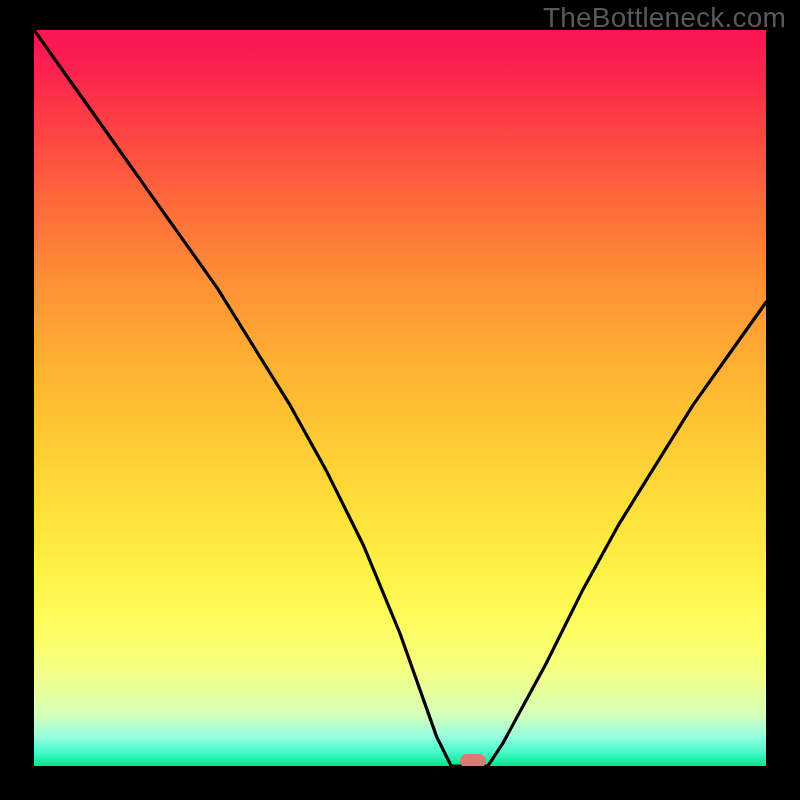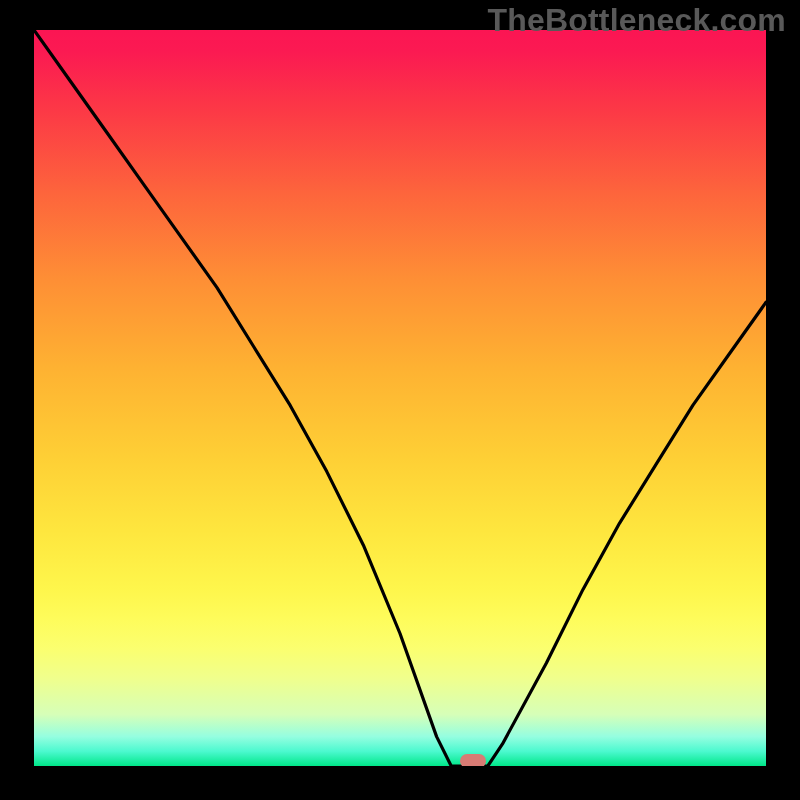--- a/index.html
+++ b/index.html
@@ -15,22 +15,22 @@
     position: relative;
     width: 800px;
     height: 800px;
     background: #000;
   }
   .watermark {
     position: absolute;
     top: 2px;
     right: 14px;
     color: #595959;
-    font-size: 32px;
-    font-weight: 700;
+    font-size: 28px;
+    font-weight: 400;
     letter-spacing: 0.2px;
     z-index: 50;
   }
   .plot-area {
     position: absolute;
     left: 34px;
     top: 30px;
     width: 732px;
     height: 736px;
     overflow: hidden;

